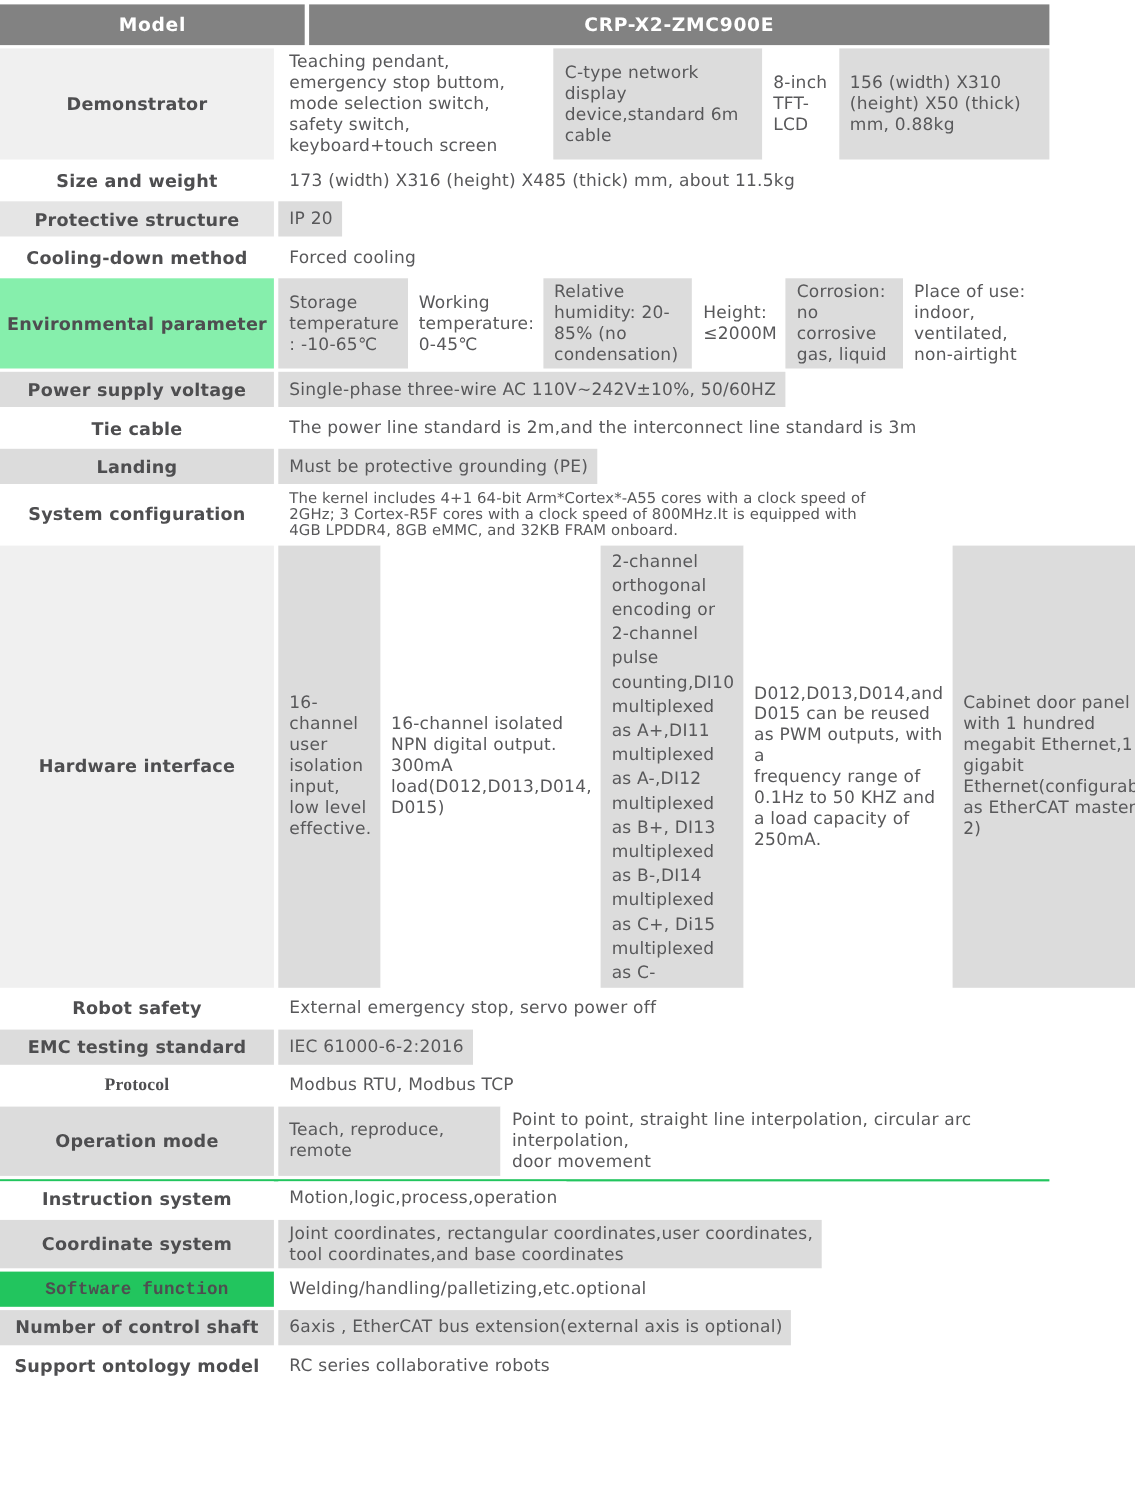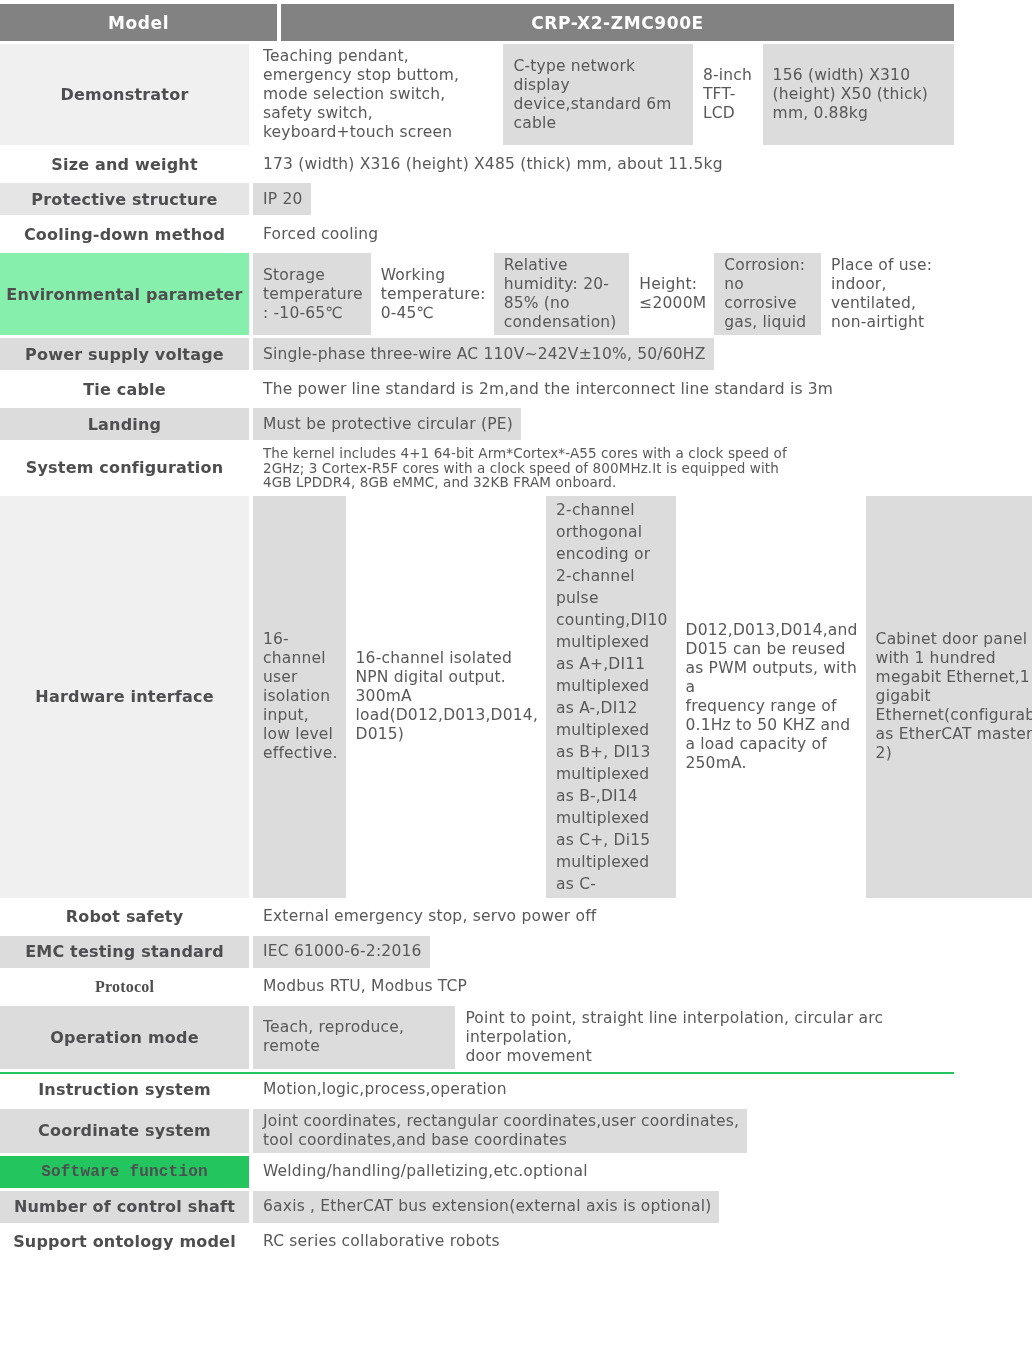--- a/index.html
+++ b/index.html
@@ -141,21 +141,21 @@
       </div>
       <div class="group">
         <div class="glabel" style="background: rgb(255, 255, 255);">Tie cable</div>
         <div class="grows">
           <div class="vrow white">The power line standard is 2m,and the interconnect line standard is 3m</div>
         </div>
       </div>
       <div class="group">
         <div class="glabel" style="background: rgb(220, 220, 220);">Landing</div>
         <div class="grows">
-          <div class="vrow gray">Must be protective circular (PE)</div>
+          <div class="vrow gray">Must be protective grounding (PE)</div>
         </div>
       </div>
       <div class="group">
         <div class="glabel" style="background: rgb(255, 255, 255);">System configuration</div>
         <div class="grows">
           <div class="vrow white small">The kernel includes 4+1 64-bit Arm*Cortex*-A55 cores with a clock speed of
 2GHz;  3 Cortex-R5F cores with a clock speed of 800MHz.It is equipped with
 4GB LPDDR4, 8GB eMMC,  and 32KB FRAM onboard.</div>
         </div>
       </div>

